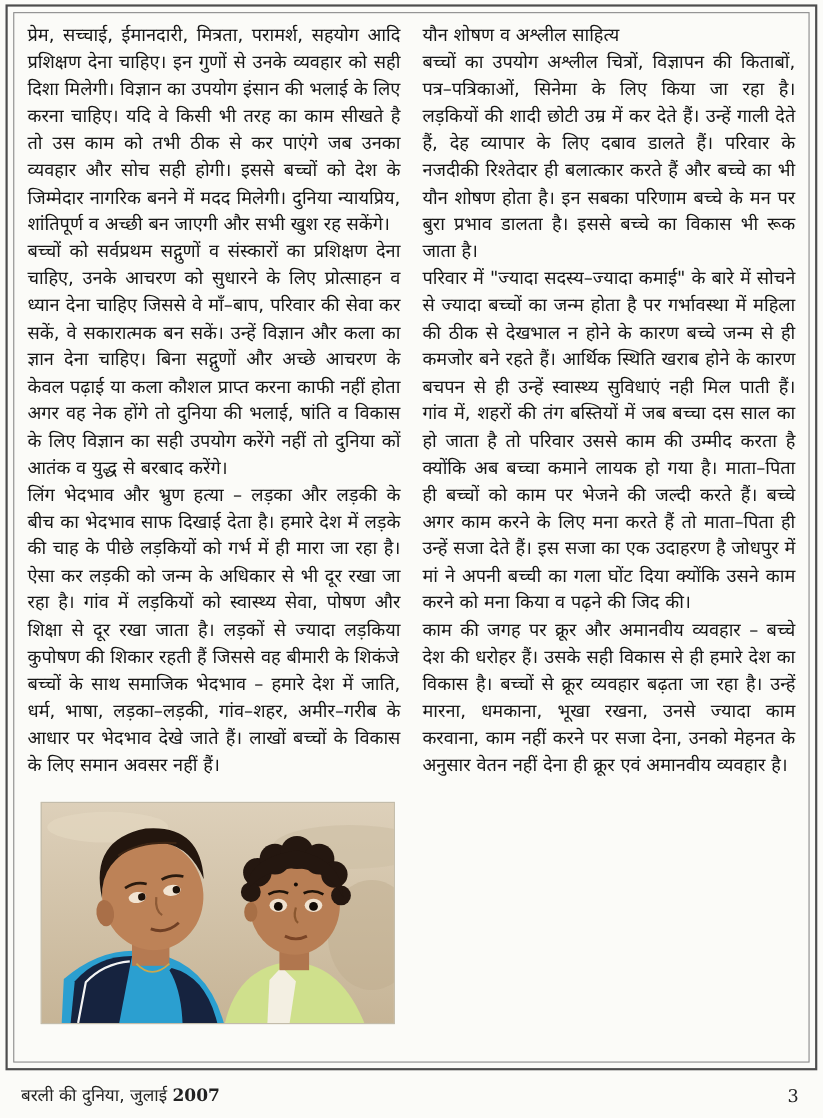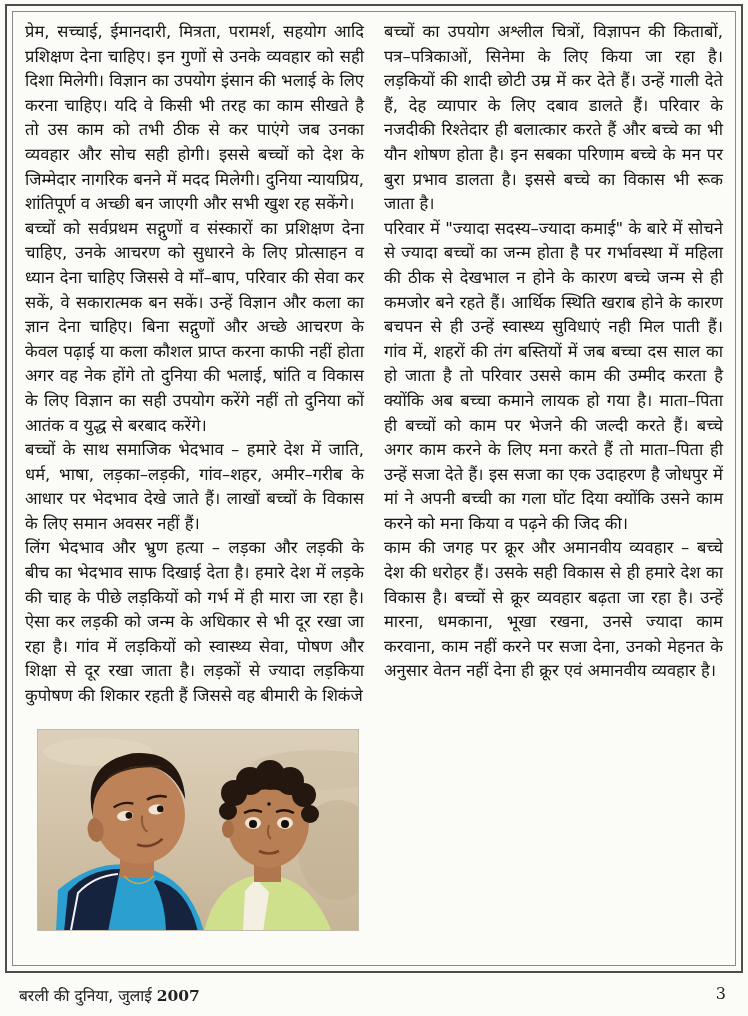--- a/index.html
+++ b/index.html
@@ -30,40 +30,40 @@
     margin:20px 0 0 12px;
     width:322px; height:202px;
     border:1px solid #c3bcab;
     background:#d8cbb2;
     overflow:hidden;
   }
   .photo-figure svg { display:block; }
 
   .footer {
     position:absolute; left:19px; right:22px; top:984px;
-    display:flex; justify-content:space-between; align-items:flex-start;
+    display:flex; justify-content:space-between; align-items:flex-end;
     font-size:15.5px; color:#222;
   }
   .footer .year { font-weight:bold; font-family:"DejaVu Serif", serif; }
   .footer .pagenum { font-family:"DejaVu Serif", serif; font-size:16px; }
 </style>
 </head>
 <body>
 
 <div class="page">
 
   <div class="frame-outer">
     <div class="frame-inner">
       <div class="columns">
 
         <div class="col">
           <p>प्रेम, सच्चाई, ईमानदारी, मित्रता, परामर्श, सहयोग आदि प्रशिक्षण देना चाहिए। इन गुणों से उनके व्यवहार को सही दिशा मिलेगी। विज्ञान का उपयोग इंसान की भलाई के लिए करना चाहिए। यदि वे किसी भी तरह का काम सीखते है तो उस काम को तभी ठीक से कर पाएंगे जब उनका व्यवहार और सोच सही होगी। इससे बच्चों को देश के जिम्मेदार नागरिक बनने में मदद मिलेगी। दुनिया न्यायप्रिय, शांतिपूर्ण व अच्छी बन जाएगी और सभी खुश रह सकेंगे।</p>
           <p>बच्चों को सर्वप्रथम सद्गुणों व संस्कारों का प्रशिक्षण देना चाहिए, उनके आचरण को सुधारने के लिए प्रोत्साहन व ध्यान देना चाहिए जिससे वे मॉं–बाप, परिवार की सेवा कर सकें, वे सकारात्मक बन सकें। उन्हें विज्ञान और कला का ज्ञान देना चाहिए। बिना सद्गुणों और अच्छे आचरण के केवल पढ़ाई या कला कौशल प्राप्त करना काफी नहीं होता अगर वह नेक होंगे तो दुनिया की भलाई, षांति व विकास के लिए विज्ञान का सही उपयोग करेंगे नहीं तो दुनिया कों आतंक व युद्ध से बरबाद करेंगे।</p>
+          <p>लिंग भेदभाव और भ्रुण हत्या – लड़का और लड़की के बीच का भेदभाव साफ दिखाई देता है। हमारे देश में लड़के की चाह के पीछे लड़कियों को गर्भ में ही मारा जा रहा है। ऐसा कर लड़की को जन्म के अधिकार से भी दूर रखा जा रहा है। गांव में लड़कियों को स्वास्थ्य सेवा, पोषण और शिक्षा से दूर रखा जाता है। लड़कों से ज्यादा लड़किया कुपोषण की शिकार रहती हैं जिससे वह बीमारी के शिकंजे</p>
           <p>बच्चों के साथ समाजिक भेदभाव – हमारे देश में जाति, धर्म, भाषा, लड़का–लड़की, गांव–शहर, अमीर–गरीब के आधार पर भेदभाव देखे जाते हैं। लाखों बच्चों के विकास के लिए समान अवसर नहीं हैं।</p>
-          <p>लिंग भेदभाव और भ्रुण हत्या – लड़का और लड़की के बीच का भेदभाव साफ दिखाई देता है। हमारे देश में लड़के की चाह के पीछे लड़कियों को गर्भ में ही मारा जा रहा है। ऐसा कर लड़की को जन्म के अधिकार से भी दूर रखा जा रहा है। गांव में लड़कियों को स्वास्थ्य सेवा, पोषण और शिक्षा से दूर रखा जाता है। लड़कों से ज्यादा लड़किया कुपोषण की शिकार रहती हैं जिससे वह बीमारी के शिकंजे</p>
 
           <figure class="photo-figure" role="img" aria-label="दो बच्चे – नीली कमीज़ में बड़ा बच्चा और हरी कमीज़ में घुंघराले बालों वाला छोटा बच्चा">
             <svg viewBox="0 0 322 202" width="322" height="202">
               <defs>
                 <linearGradient id="bgGrad" x1="0" y1="0" x2="0" y2="1">
                   <stop offset="0" stop-color="#ddd0ba"></stop>
                   <stop offset="1" stop-color="#c6b496"></stop>
                 </linearGradient>
               </defs>
               <rect width="322" height="202" fill="url(#bgGrad)"></rect>
@@ -118,20 +118,21 @@
                 <circle cx="231" cy="74" r="1.8" fill="#140c06"></circle>
                 <path d="M231 95 Q228 105 233 109" stroke="#8a572f" stroke-width="2" fill="none"></path>
                 <path d="M221 121 Q231 126 241 121" stroke="#7a4426" stroke-width="2.6" fill="none"></path>
                 <ellipse cx="190" cy="99" rx="6" ry="9" fill="#a76f46"></ellipse>
               </g>
             </svg>
           </figure>
         </div>
 
         <div class="col">
+          <h3>यौन शोषण व अश्लील साहित्य</h3>
           <p>बच्चों का उपयोग अश्लील चित्रों, विज्ञापन की किताबों, पत्र–पत्रिकाओं, सिनेमा के लिए किया जा रहा है। लड़कियों की शादी छोटी उम्र में कर देते हैं। उन्हें गाली देते हैं, देह व्यापार के लिए दबाव डालते हैं। परिवार के नजदीकी रिश्तेदार ही बलात्कार करते हैं और बच्चे का भी यौन शोषण होता है। इन सबका परिणाम बच्चे के मन पर बुरा प्रभाव डालता है। इससे बच्चे का विकास भी रूक जाता है।</p>
           <p>परिवार में "ज्यादा सदस्य–ज्यादा कमाई" के बारे में सोचने से ज्यादा बच्चों का जन्म होता है पर गर्भावस्था में महिला की ठीक से देखभाल न होने के कारण बच्चे जन्म से ही कमजोर बने रहते हैं। आर्थिक स्थिति खराब होने के कारण बचपन से ही उन्हें स्वास्थ्य सुविधाएं नही मिल पाती हैं। गांव में, शहरों की तंग बस्तियों में जब बच्चा दस साल का हो जाता है तो परिवार उससे काम की उम्मीद करता है क्योंकि अब बच्चा कमाने लायक हो गया है। माता–पिता ही बच्चों को काम पर भेजने की जल्दी करते हैं। बच्चे अगर काम करने के लिए मना करते हैं तो माता–पिता ही उन्हें सजा देते हैं। इस सजा का एक उदाहरण है जोधपुर में मां ने अपनी बच्ची का गला घोंट दिया क्योंकि उसने काम करने को मना किया व पढ़ने की जिद की।</p>
           <p>काम की जगह पर क्रूर और अमानवीय व्यवहार – बच्चे देश की धरोहर हैं। उसके सही विकास से ही हमारे देश का विकास है। बच्चों से क्रूर व्यवहार बढ़ता जा रहा है। उन्हें मारना, धमकाना, भूखा रखना, उनसे ज्यादा काम करवाना, काम नहीं करने पर सजा देना, उनको मेहनत के अनुसार वेतन नहीं देना ही क्रूर एवं अमानवीय व्यवहार है।</p>
         </div>
 
       </div>
     </div>
   </div>
 
   <div class="footer">

